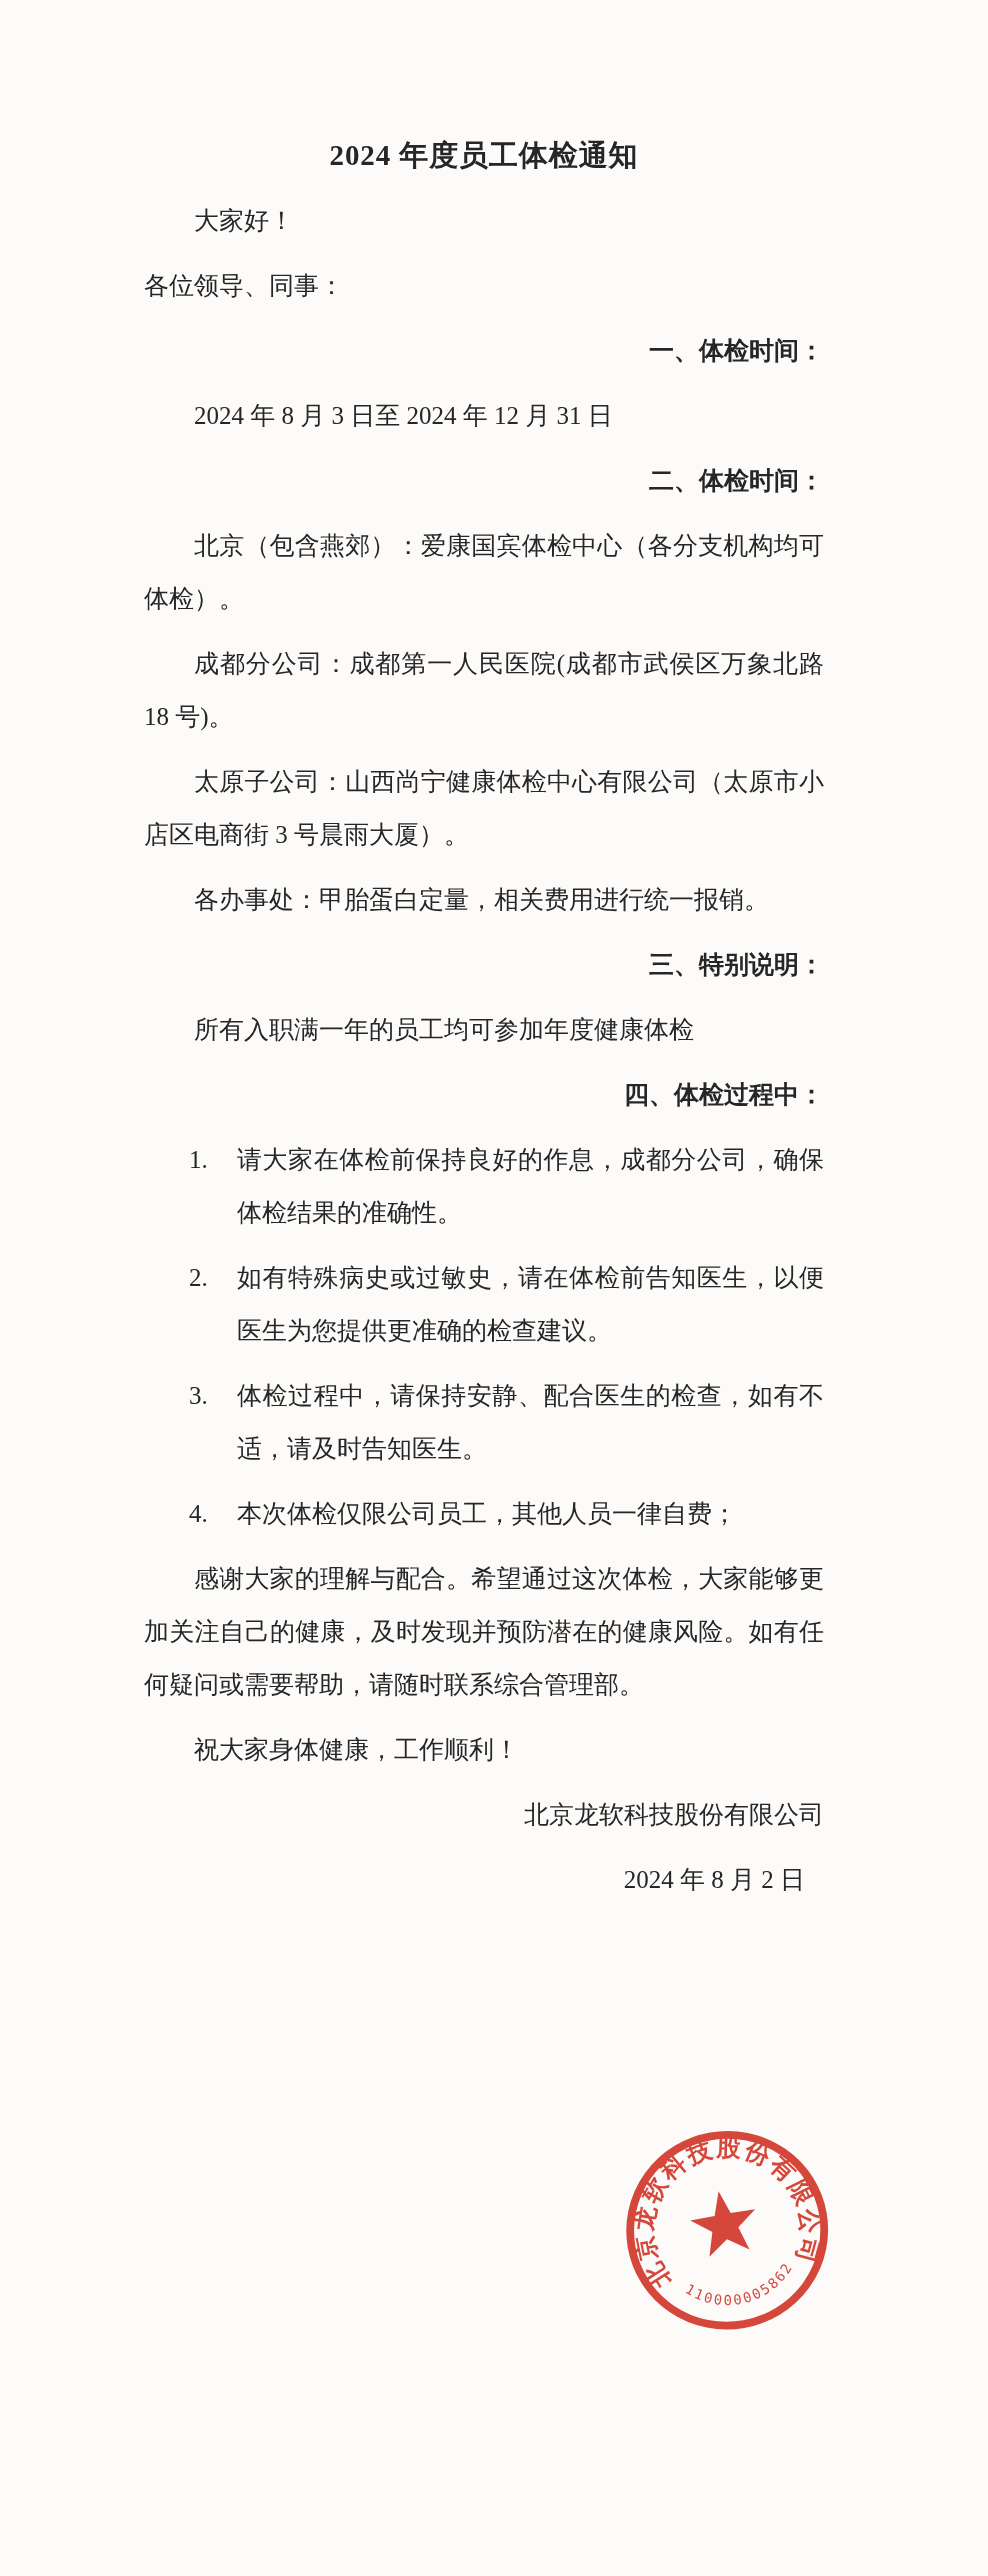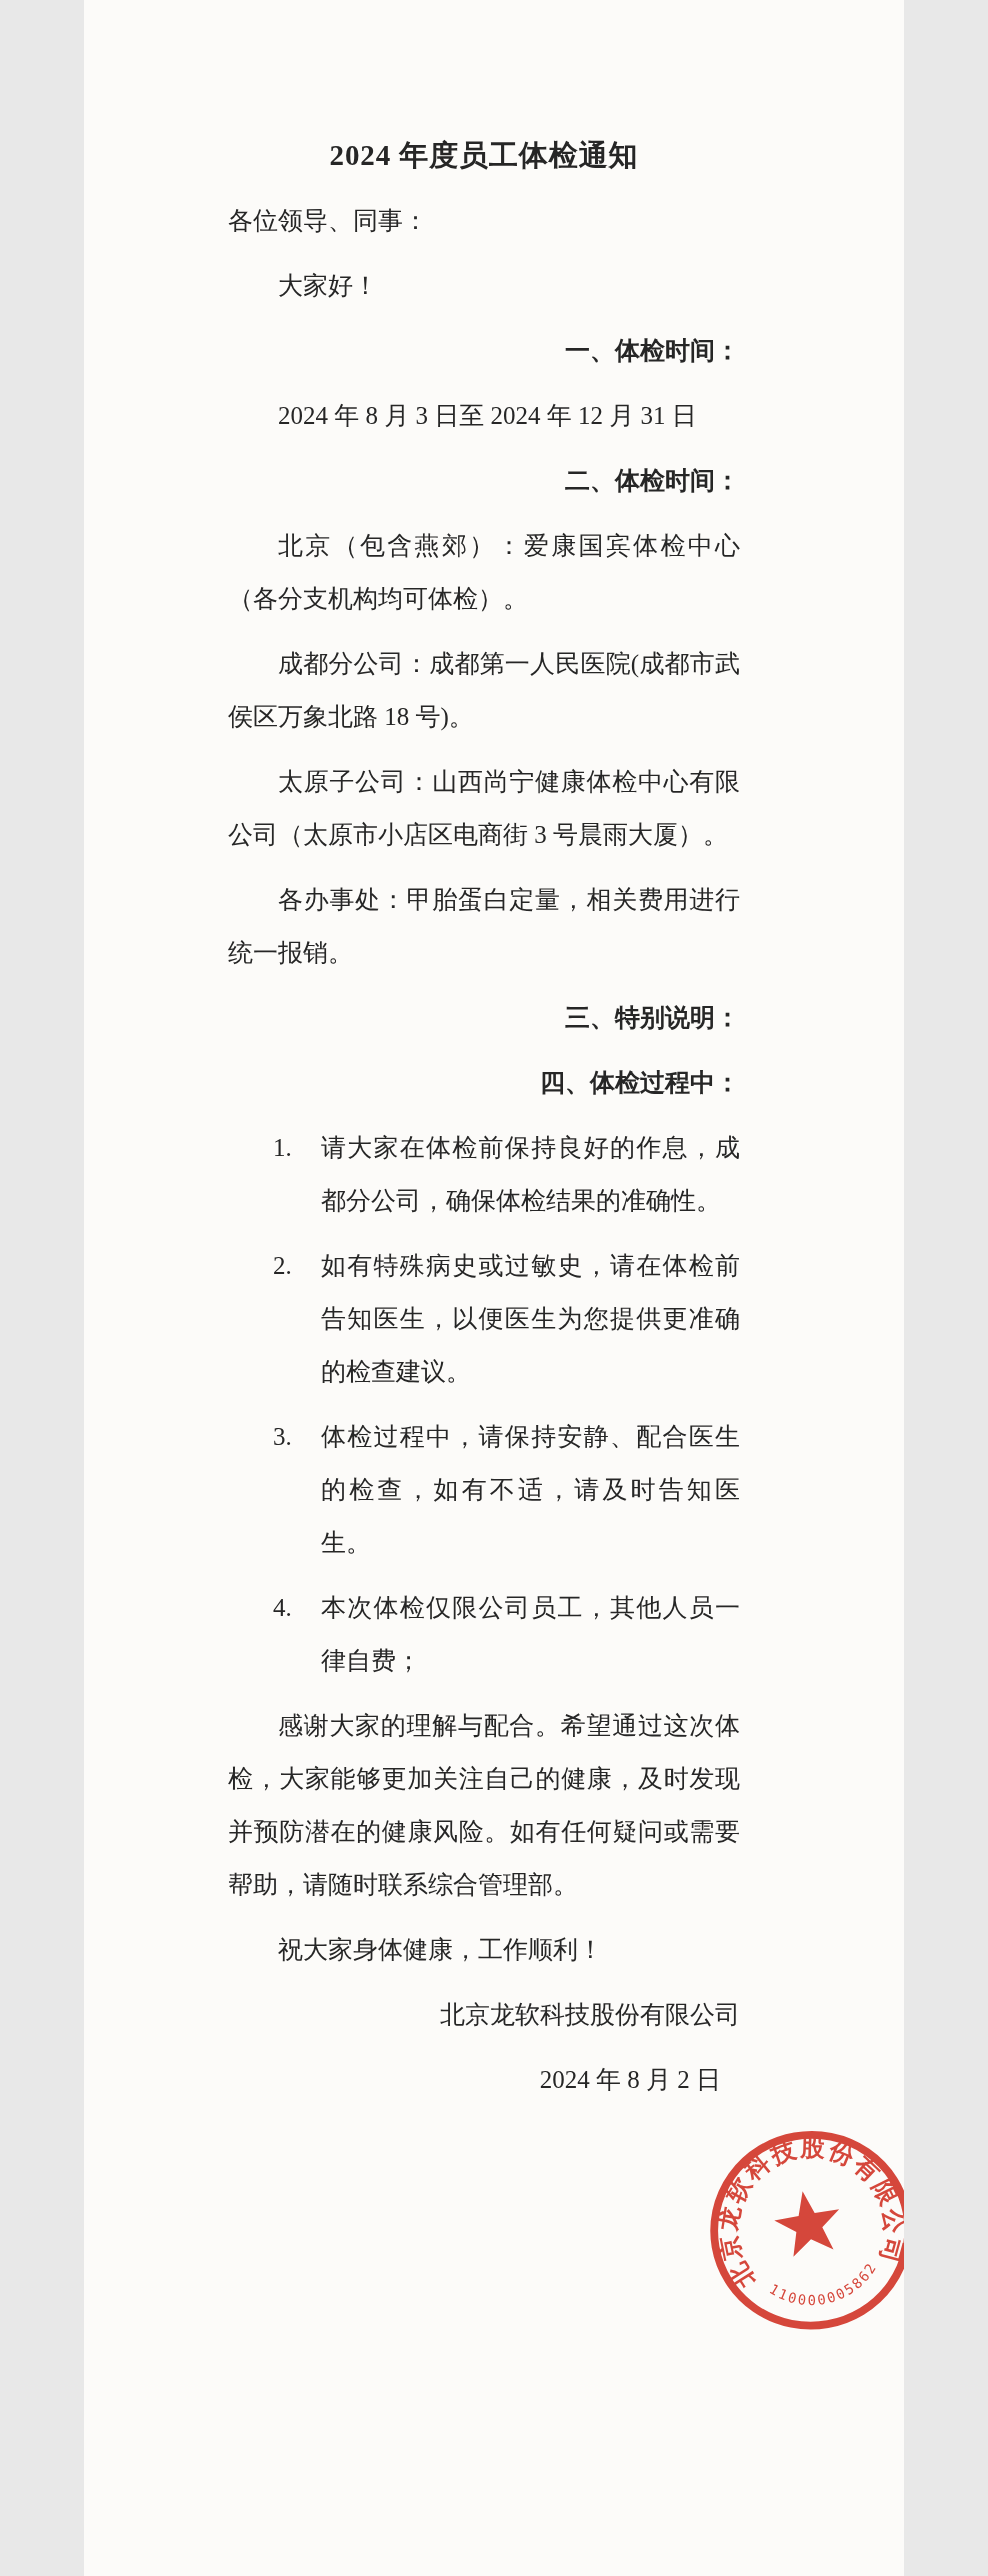--- a/index.html
+++ b/index.html
@@ -2,21 +2,21 @@
 <html style="font-size:13.7px"><head>
 <meta charset="utf-8">
 <style>
   html,body{margin:0;padding:0;}
   body{
     background:#e8e8e8;
     font-family:"Liberation Serif","DejaVu Serif",serif;
   }
   .page{
     position:relative;
-    width:820px;
+    width:988px;
     height:2576px;
     margin:0 auto;
     background:#fcfbf9;
     color:#262626;
     overflow:hidden;
   }
   .doc{
     position:relative;
     padding:129px 164px 0 144px; 
     font-size:25px;
@@ -71,35 +71,36 @@
   }
 </style>
 </head>
 <body>
 
 <div class="page">
   <div class="doc">
 
     <p class="title">2024 年度员工体检通知</p>
 
+    <p class="para">大家好！</p>
+
     <p class="para noindent">各位领导、同事：</p>
-
-    <p class="para">大家好！</p>
 
 
     <p class="heading">一、体检时间：</p>
     <p class="para">2024 年 8 月 3 日至 2024 年 12 月 31 日</p>
 
     <p class="heading">二、体检时间：</p>
     <p class="para">北京（包含燕郊）：爱康国宾体检中心（各分支机构均可体检）。</p>
     <p class="para">成都分公司：成都第一人民医院(成都市武侯区万象北路 18 号)。</p>
     <p class="para">太原子公司：山西尚宁健康体检中心有限公司（太原市小店区电商街 3 号晨雨大厦）。</p>
     <p class="para">各办事处：甲胎蛋白定量，相关费用进行统一报销。</p>
 
     <p class="heading">三、特别说明：</p>
+    <p class="para">所有入职满一年的员工均可参加年度健康体检</p>
 
     <p class="heading">四、体检过程中：</p>
 
     <div class="list-item">
       <span class="num">1.</span>
       <span class="txt">请大家在体检前保持良好的作息，成都分公司，确保体检结果的准确性。</span>
     </div>
     <div class="list-item">
       <span class="num">2.</span>
       <span class="txt">如有特殊病史或过敏史，请在体检前告知医生，以便医生为您提供更准确的检查建议。</span>

